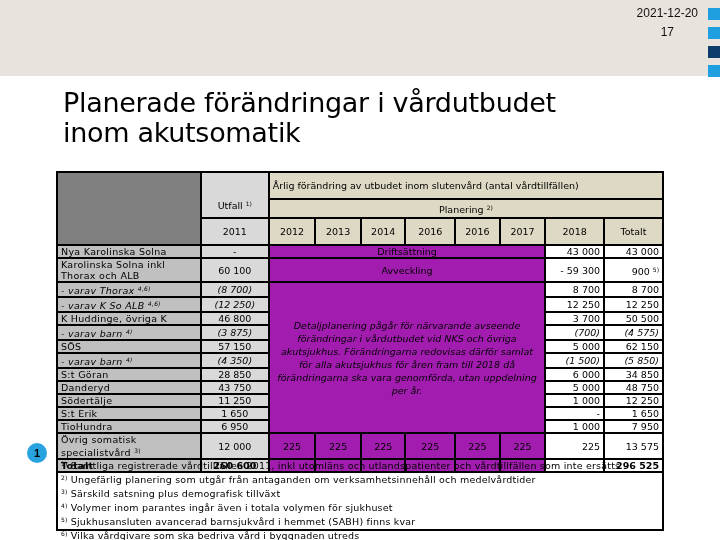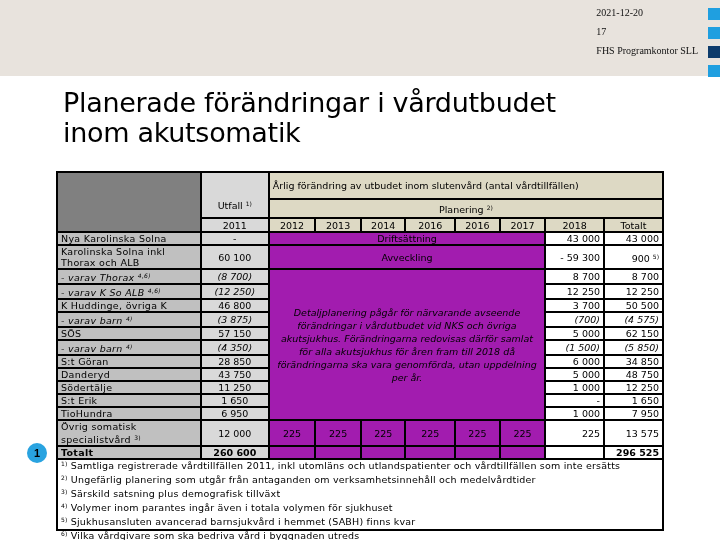--- a/index.html
+++ b/index.html
@@ -15,22 +15,22 @@
   }
   .logo {
     position: absolute; left: 25px; top: 24px; display: flex; align-items: center;
   }
   .logo-mark { width: 30px; height: 28px; }
   .logo-text {
     font-family: "Liberation Sans", sans-serif; font-weight: bold;
     font-size: 16.5px; color: #111; margin-left: 4px; margin-top: 4px; letter-spacing: -0.1px;
   }
   .meta {
-    position: absolute; right: 22px; top: 6px; text-align: left;
-    font-family: Liberation Serif, serif; font-size: 10px; color: #111;
+    position: absolute; right: 22px; top: 6px; text-align: center;
+    font-family: Liberation Sans, sans-serif; font-size: 12px; color: #111;
   }
   .meta div { height: 19px; line-height: 14px; }
   .squares { position: absolute; right: 0; top: 8px; width: 12px; }
   .sq { width: 12px; height: 12px; margin-bottom: 7px; }
 
   .title {
     position: absolute; left: 63px; top: 88px;
     font-family: "DejaVu Sans", sans-serif; font-size: 27px; line-height: 30px;
     color: #000; font-weight: normal; letter-spacing: -0.3px;
   }
@@ -70,21 +70,20 @@
     text-align: center; line-height: 20px; font-family: "Liberation Sans", sans-serif;
   }
 </style>
 </head>
 <body>
 
 <div class="header">
   <div class="meta">
     <div>2021-12-20</div>
     <div>17</div>
-    <div>FHS Programkontor SLL</div>
   </div>
   <div class="squares">
     <div class="sq" style="background:#1f9fe0"></div>
     <div class="sq" style="background:#1f9fe0"></div>
     <div class="sq" style="background:#0d3b6b"></div>
     <div class="sq" style="background:#1f9fe0"></div>
   </div>
 </div>
 
 <div class="title">
@@ -107,21 +106,21 @@
   </colgroup>
   <tbody>
       <tr style="height:27px">
     <td class="corner" rowspan="3"></td>
     <td class="utfall-h" rowspan="2" style="vertical-align:bottom;padding-bottom:6px"><span>Utfall</span> <sup>1)</sup></td>
     <td class="beige" colspan="8" style="font-size:9.5px">Årlig förändring av utbudet inom slutenvård (antal vårdtillfällen)</td>
   </tr>
   <tr style="height:19px">
     <td class="beige center" colspan="8"><span>Planering</span> <sup>2)</sup></td>
   </tr>
-  <tr style="height:14px">
+  <tr style="height:27px">
     <td class="utfall-y" style="vertical-align:middle">2011</td>
     <td class="beige center">2012</td>
     <td class="beige center">2013</td>
     <td class="beige center">2014</td>
     <td class="beige center">2016</td>
     <td class="beige center">2016</td>
     <td class="beige center">2017</td>
     <td class="beige center">2018</td>
     <td class="beige center">Totalt</td>
   </tr>

